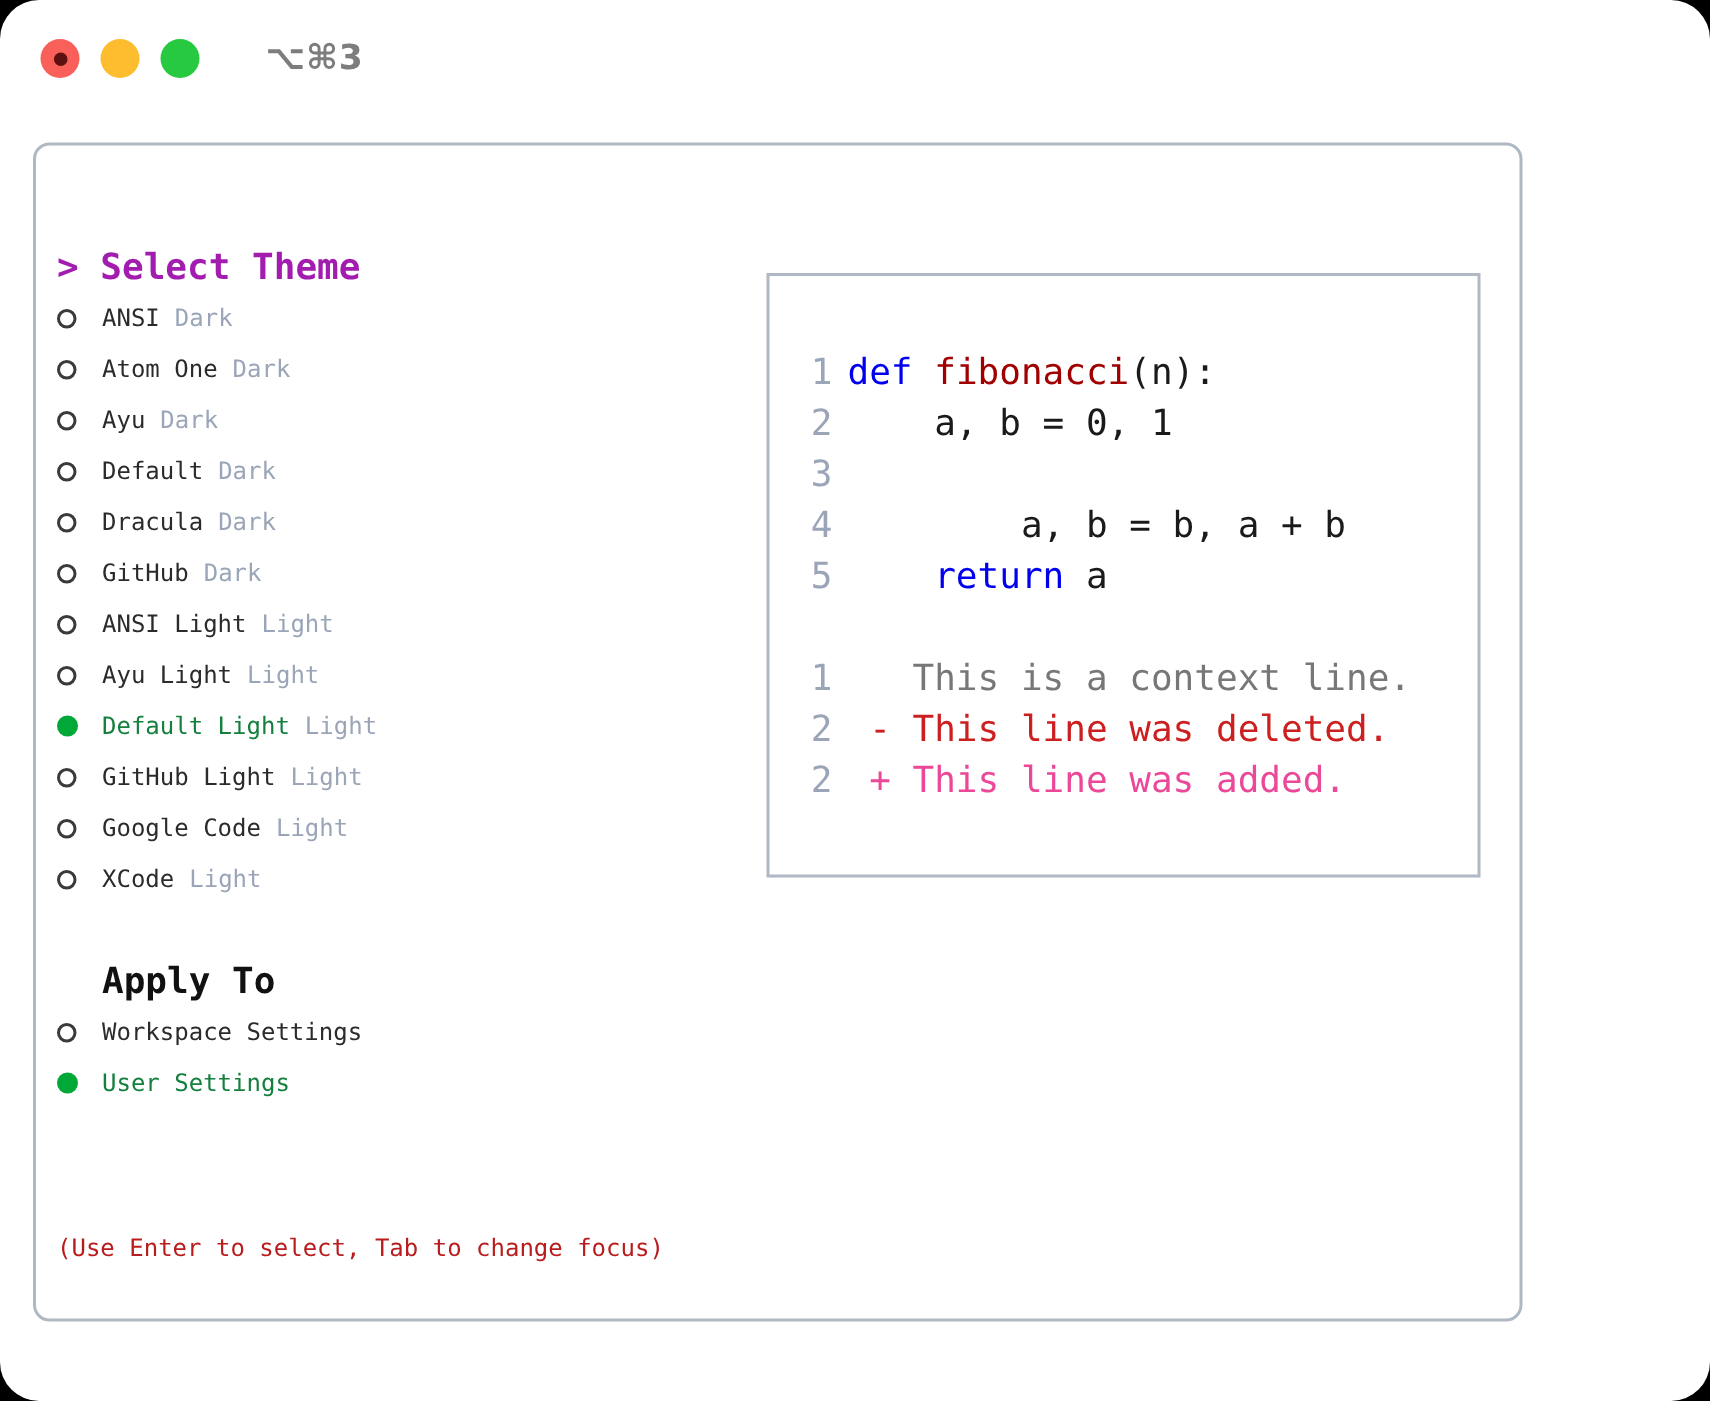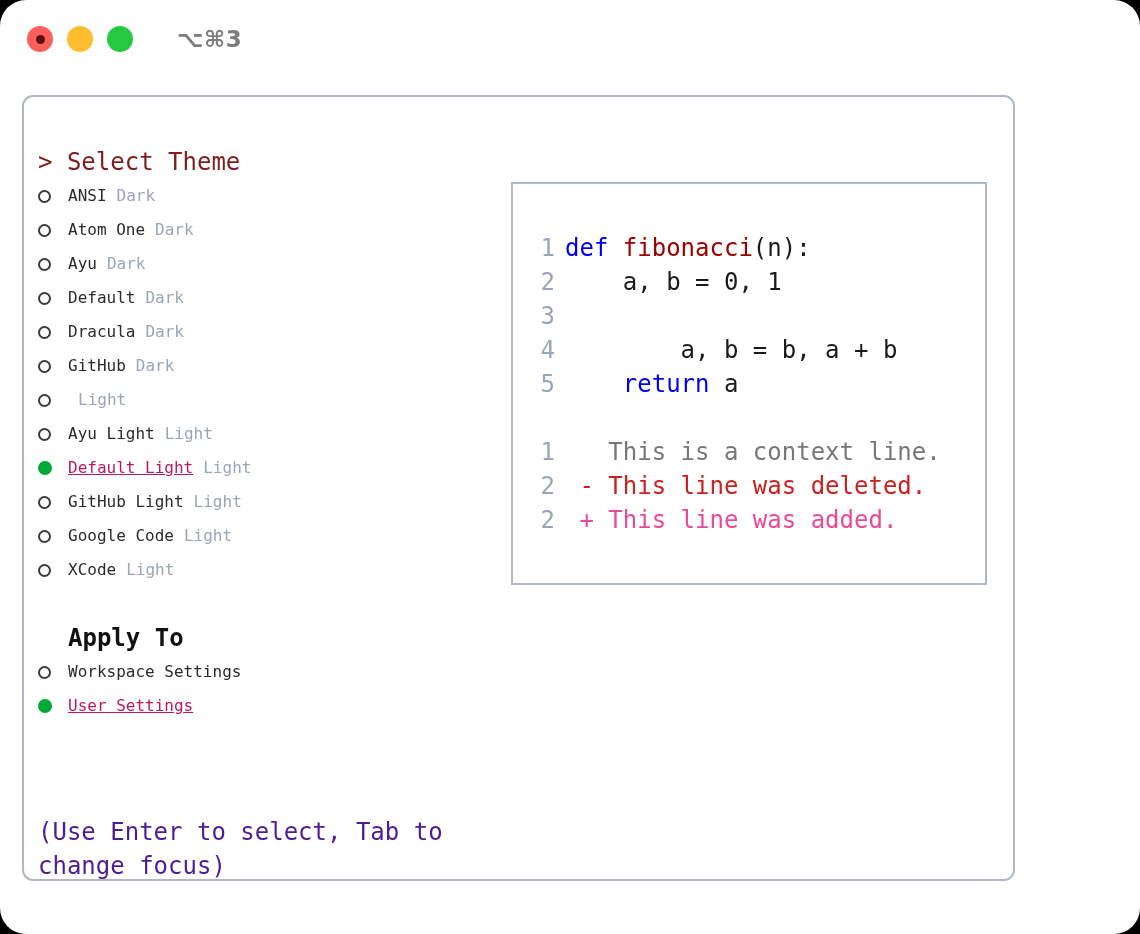--- a/index.html
+++ b/index.html
@@ -88,24 +88,25 @@
   
   #left-col {
     position: absolute;
     left: 14px;
     top: 48px;
     width: 470px;
   }
 
   .list-header {
     font-size: 24px;
-    font-weight: normal;
-    color: #7f1d1d;
-    line-height: 34px;
-    white-space: pre;
+    font-weight: bold;
+    color: #a21caf;
+    line-height: 34px;
+    white-space: pre;
+    margin-top: 16px;
   }
   .section-header {
     font-size: 24px;
     font-weight: bold;
     color: #111111;
     line-height: 34px;
     white-space: pre;
     padding-left: 30px;
   }
 
@@ -132,36 +133,36 @@
     box-sizing: border-box;
   }
   .disc {
     display: inline-block;
     width: 14px;
     height: 14px;
     border-radius: 50%;
     background: #00a838;
   }
   .opt-label { color: #2b2b2b; }
-  .opt-row.selected .opt-label { color: #be185d; text-decoration: underline; }
+  .opt-row.selected .opt-label { color: #15803d; }
   .opt-badge {
     color: #9aa5b8;
     margin-left: 10px;
   }
 
   .spacer-row { height: 34px; }
 
   #hint {
     position: absolute;
     left: 14px;
     top: 718px;
     width: 420px;
-    font-size: 24px;
-    line-height: 34px;
-    color: #4c1d95;
+    font-size: 16px;
+    line-height: 34px;
+    color: #b91c1c;
   }
 
   
   #right-col {
     position: absolute;
     left: 478px;
     top: 48px;
     width: 500px;
   }
   #preview-title {
@@ -226,21 +227,21 @@
 
       <div id="left-col">
         <div class="list-header">&gt; Select Theme</div>
         <div id="theme-items">
             <div class="opt-row"><span class="bullet"><span class="ring"></span></span><span class="opt-label">ANSI</span><span class="opt-badge">Dark</span></div>
             <div class="opt-row"><span class="bullet"><span class="ring"></span></span><span class="opt-label">Atom One</span><span class="opt-badge">Dark</span></div>
             <div class="opt-row"><span class="bullet"><span class="ring"></span></span><span class="opt-label">Ayu</span><span class="opt-badge">Dark</span></div>
             <div class="opt-row"><span class="bullet"><span class="ring"></span></span><span class="opt-label">Default</span><span class="opt-badge">Dark</span></div>
             <div class="opt-row"><span class="bullet"><span class="ring"></span></span><span class="opt-label">Dracula</span><span class="opt-badge">Dark</span></div>
             <div class="opt-row"><span class="bullet"><span class="ring"></span></span><span class="opt-label">GitHub</span><span class="opt-badge">Dark</span></div>
-            <div class="opt-row"><span class="bullet"><span class="ring"></span></span><span class="opt-badge">Light</span></div>
+            <div class="opt-row"><span class="bullet"><span class="ring"></span></span><span class="opt-label">ANSI Light</span><span class="opt-badge">Light</span></div>
             <div class="opt-row"><span class="bullet"><span class="ring"></span></span><span class="opt-label">Ayu Light</span><span class="opt-badge">Light</span></div>
             <div class="opt-row selected"><span class="bullet"><span class="disc"></span></span><span class="opt-label">Default Light</span><span class="opt-badge">Light</span></div>
             <div class="opt-row"><span class="bullet"><span class="ring"></span></span><span class="opt-label">GitHub Light</span><span class="opt-badge">Light</span></div>
             <div class="opt-row"><span class="bullet"><span class="ring"></span></span><span class="opt-label">Google Code</span><span class="opt-badge">Light</span></div>
             <div class="opt-row"><span class="bullet"><span class="ring"></span></span><span class="opt-label">XCode</span><span class="opt-badge">Light</span></div>
           </div>
         <div class="spacer-row"></div>
         <div class="section-header">Apply To</div>
         <div id="apply-items">
             <div class="opt-row"><span class="bullet"><span class="ring"></span></span><span class="opt-label">Workspace Settings</span></div>

